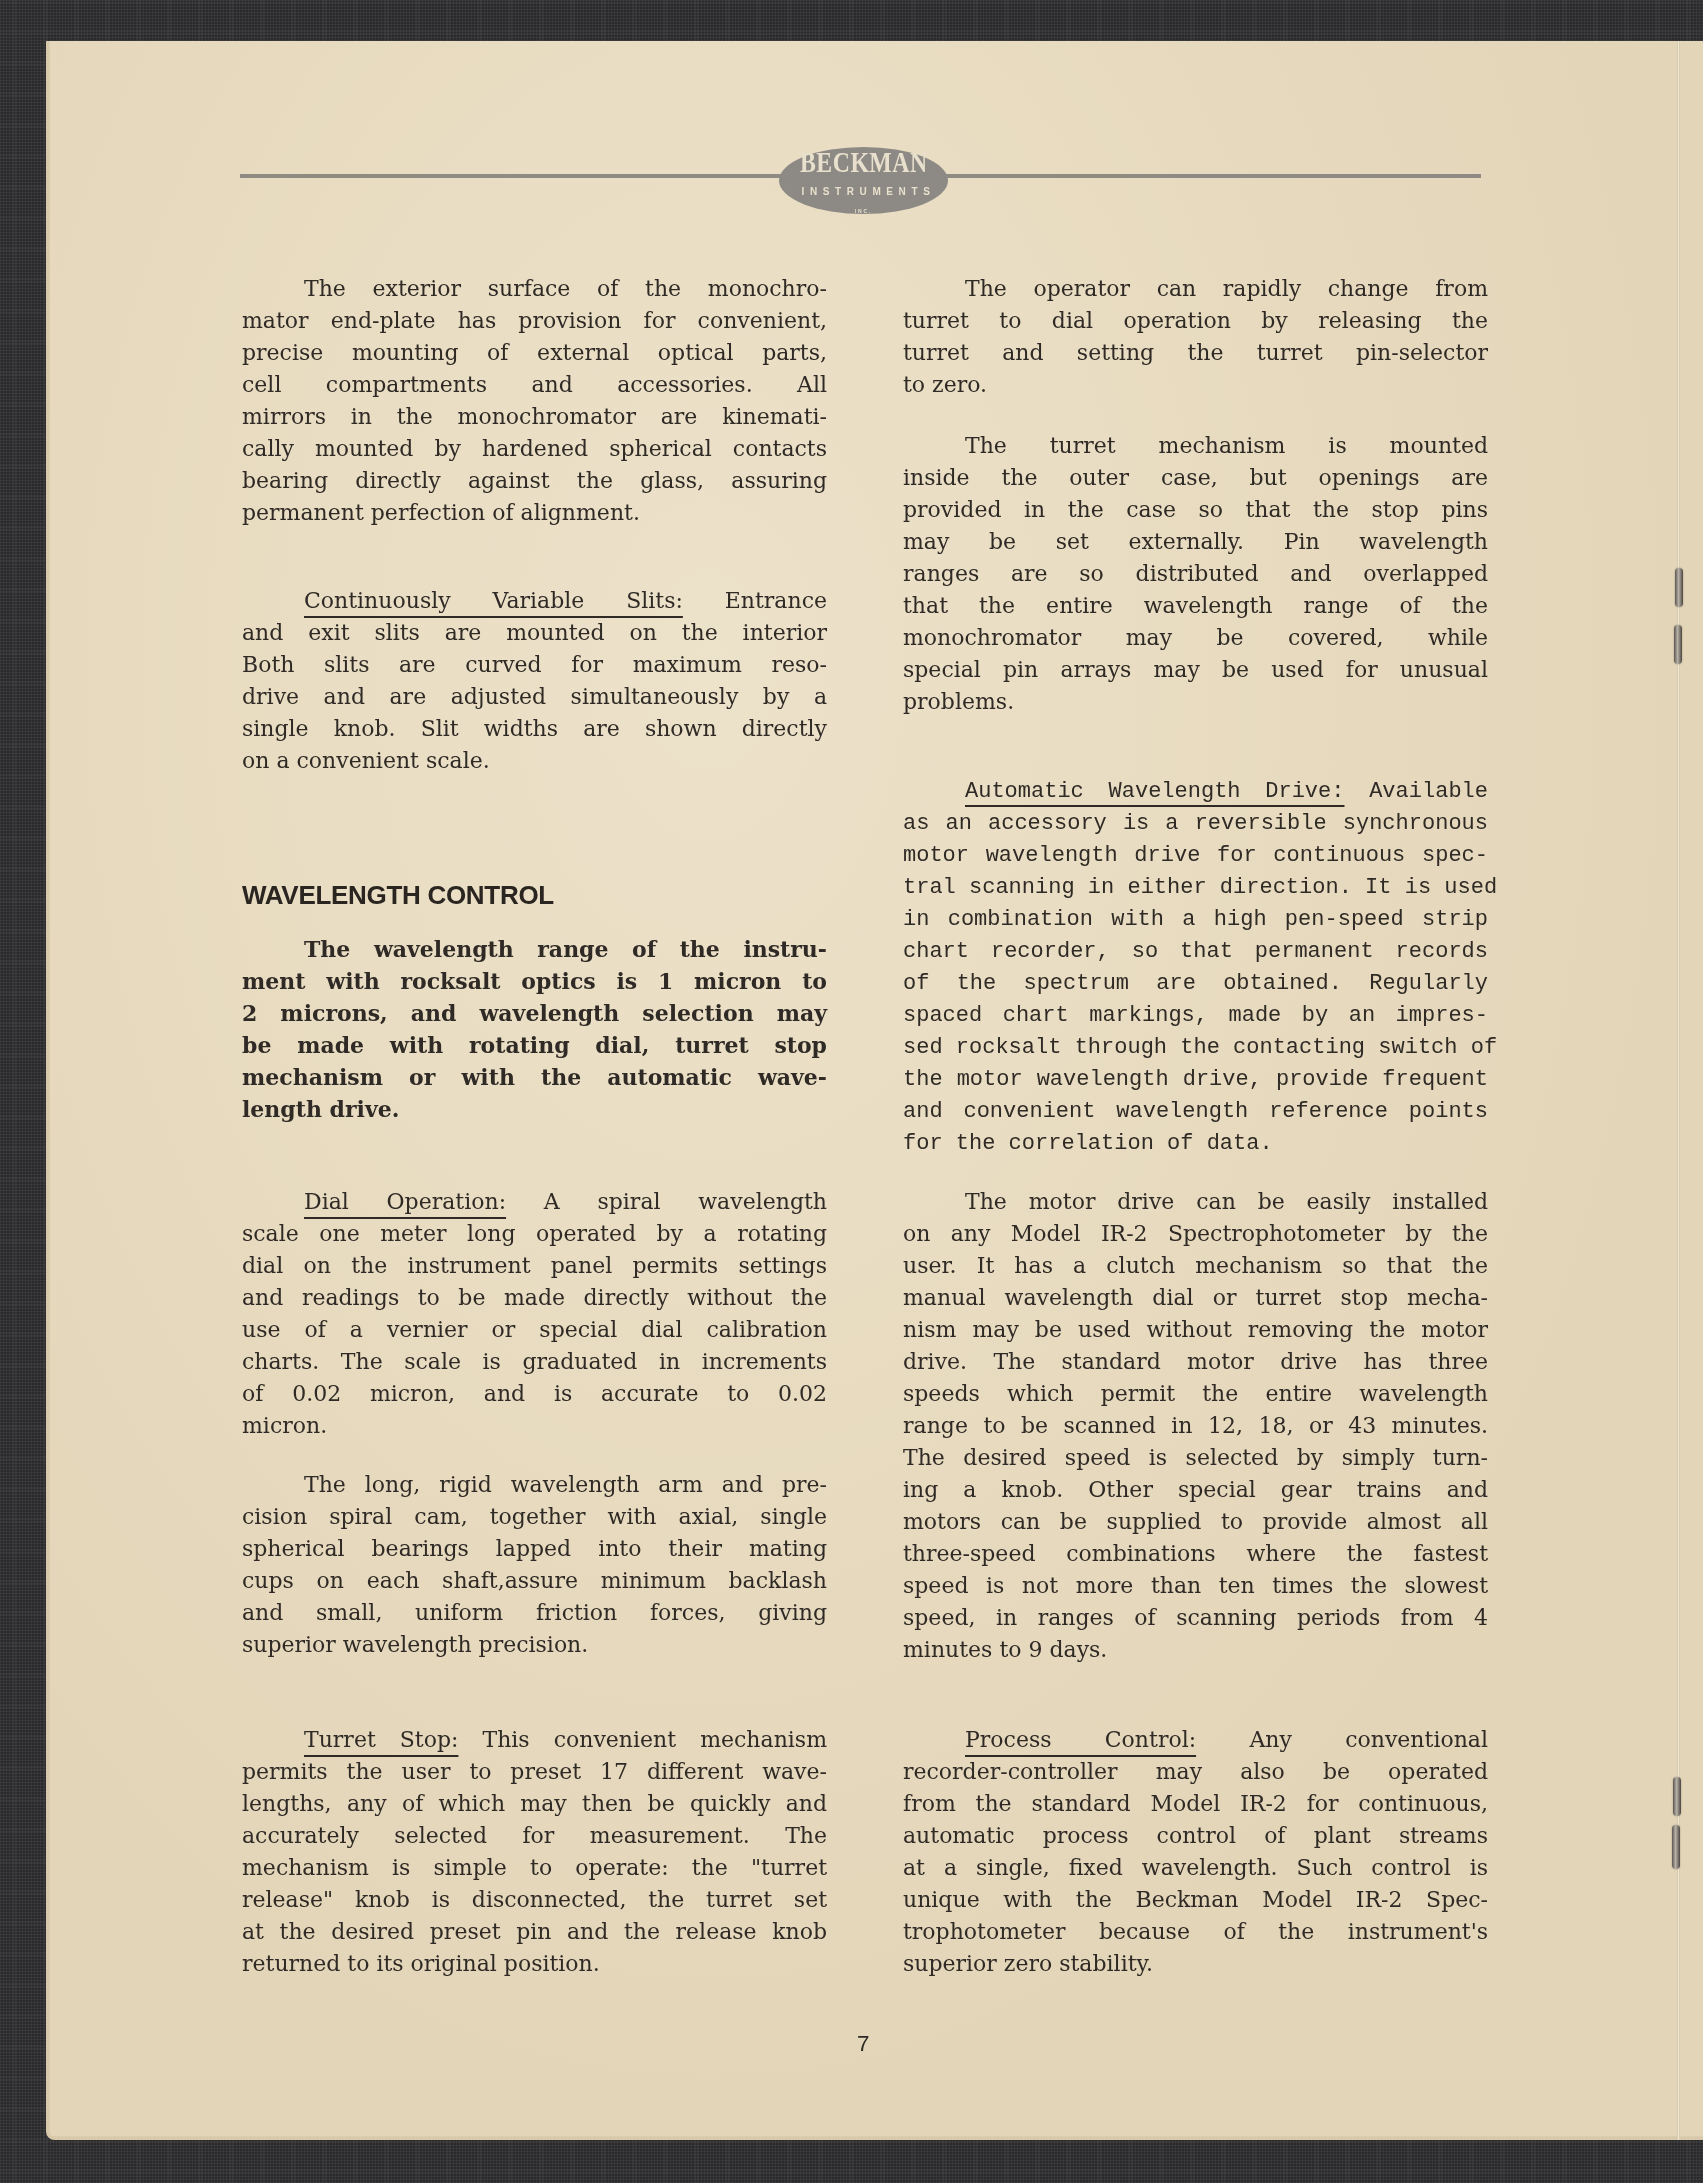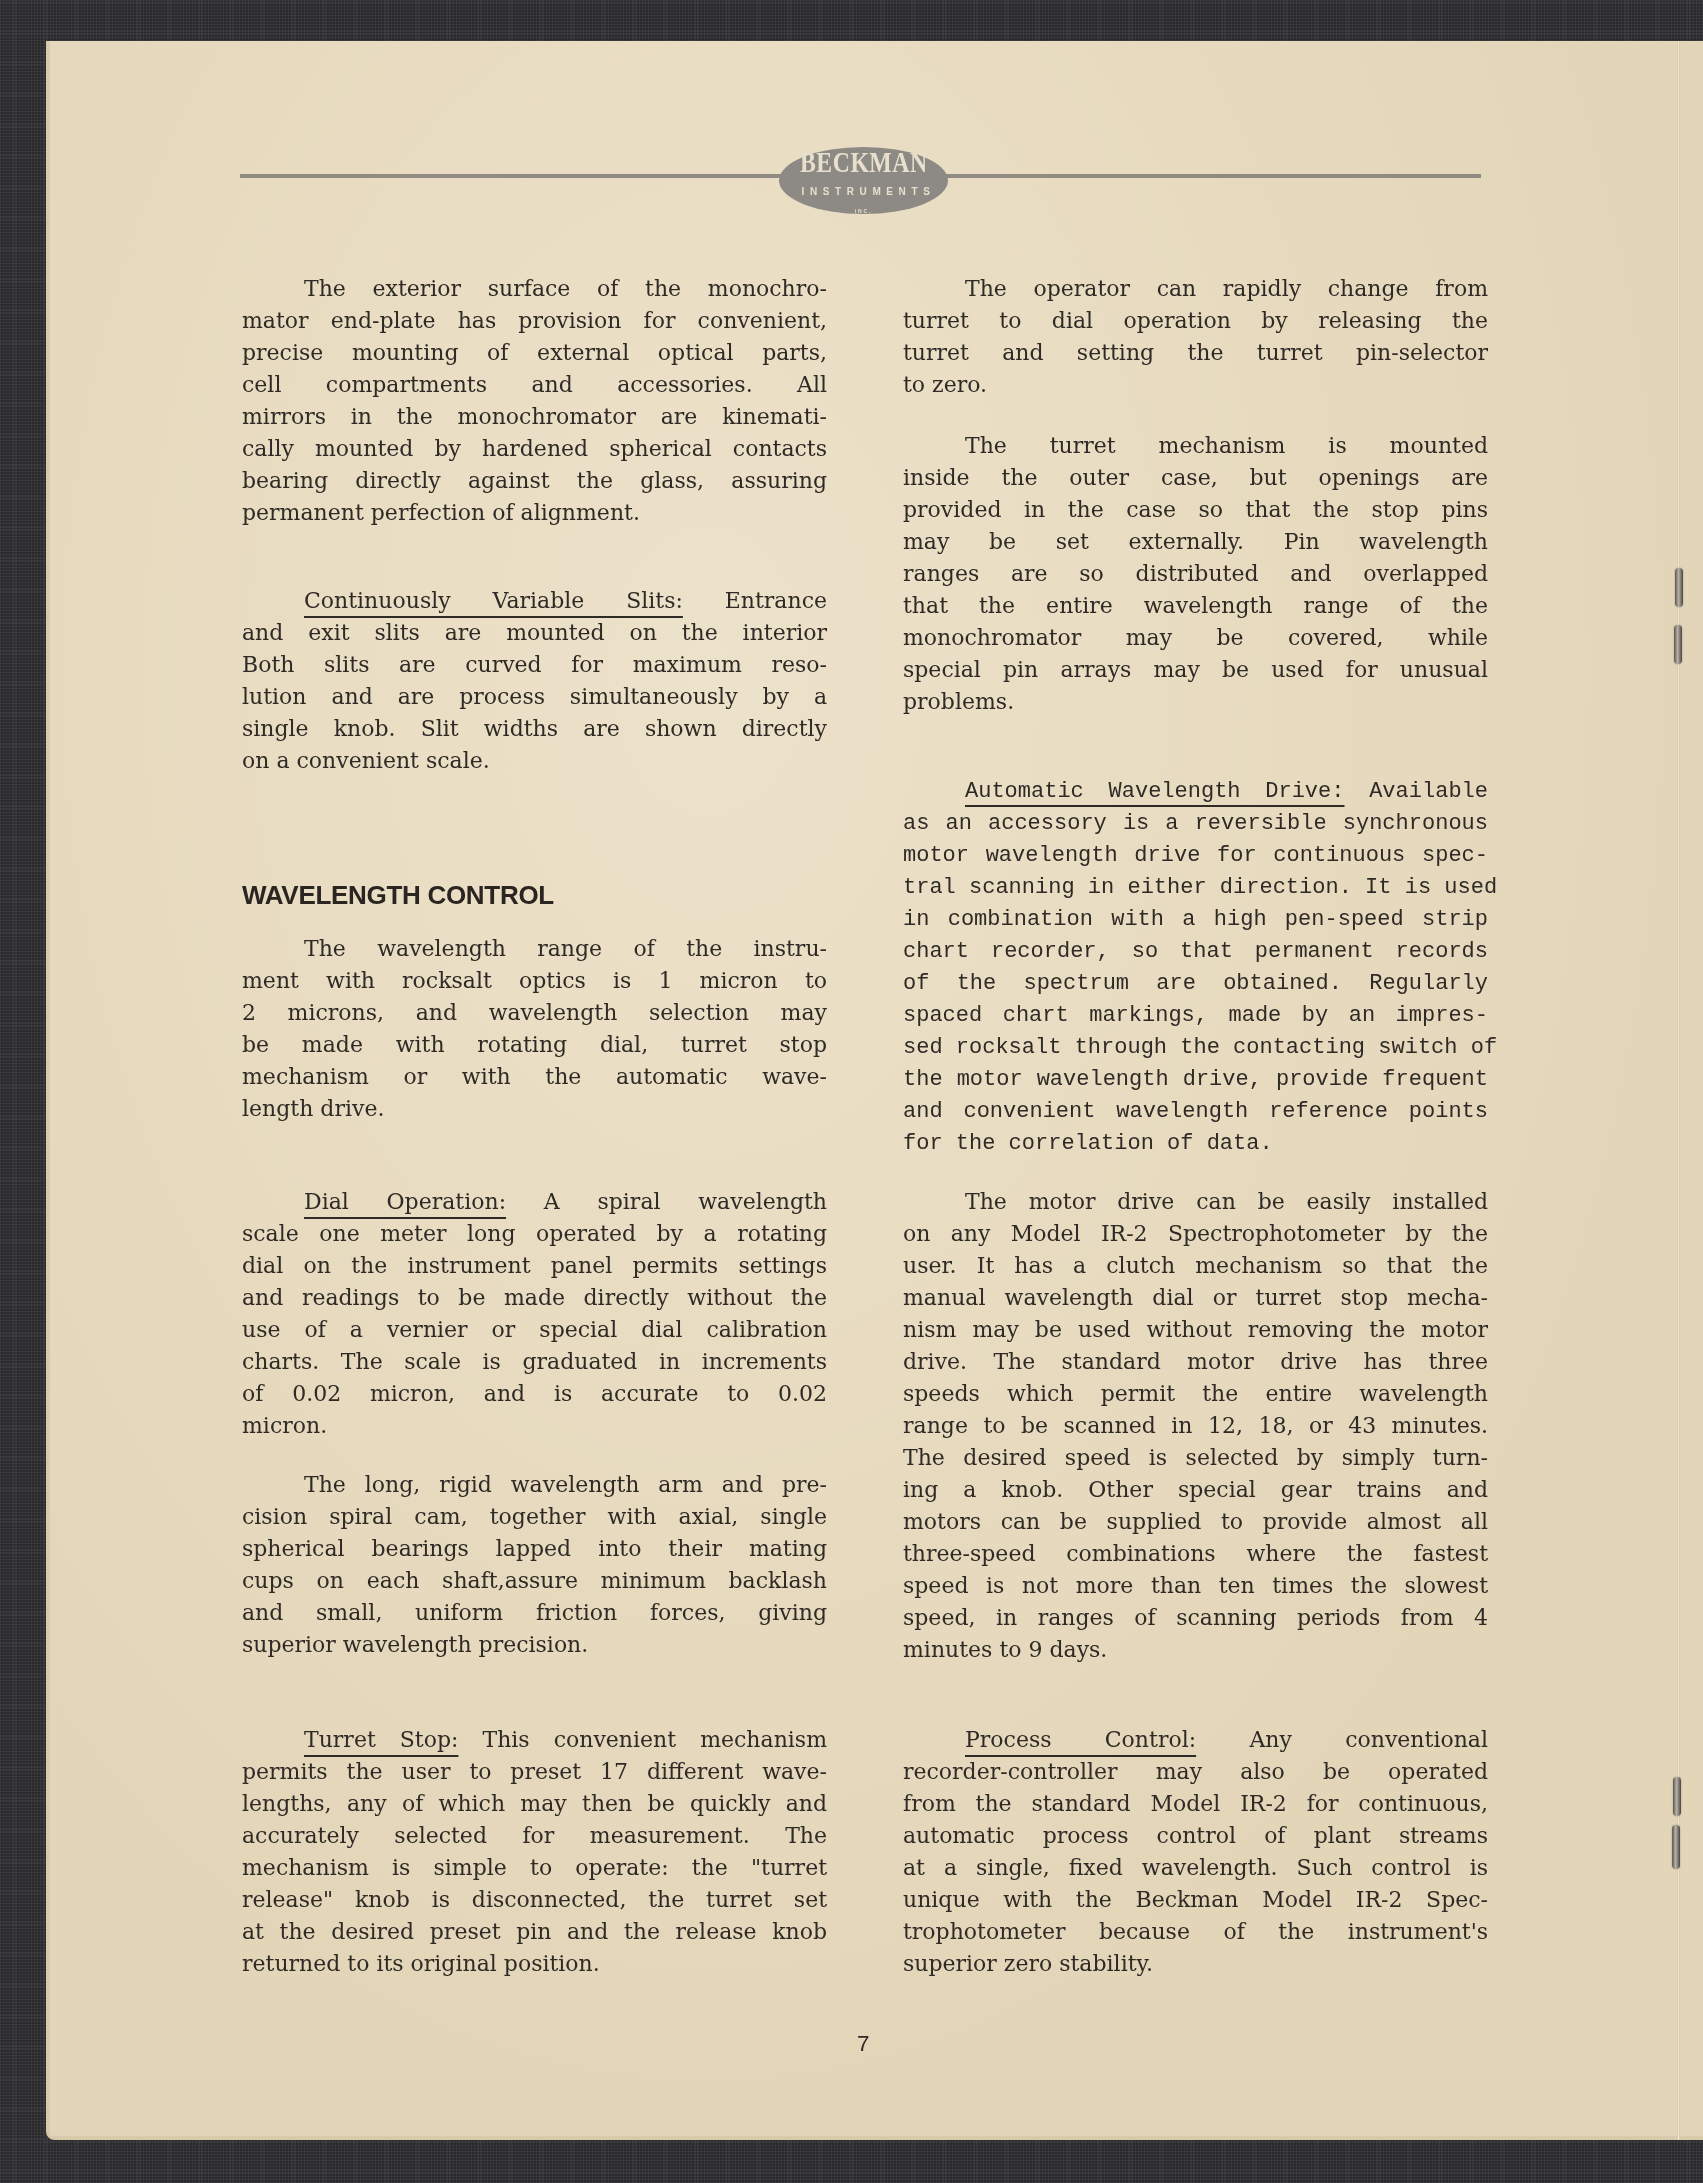--- a/index.html
+++ b/index.html
@@ -102,26 +102,26 @@
       <span class="line"><span>cell compartments and accessories.  All</span></span>
       <span class="line"><span>mirrors in the monochromator are kinemati-</span></span>
       <span class="line"><span>cally mounted by hardened spherical contacts</span></span>
       <span class="line"><span>bearing directly against the glass, assuring</span></span>
       <span class="line last"><span>permanent perfection of alignment.</span></span>
     </div>
   <div class="para" style="top:585px;">
       <span class="line first"><span class="runin">Continuously Variable Slits:</span><span> Entrance</span></span>
       <span class="line"><span>and exit slits are mounted on the interior</span></span>
       <span class="line"><span>Both slits are curved for maximum reso-</span></span>
-      <span class="line"><span>lution and are process simultaneously by a</span></span>
+      <span class="line"><span>drive and are adjusted simultaneously by a</span></span>
       <span class="line"><span>single knob.  Slit widths are shown directly</span></span>
       <span class="line last"><span>on a convenient scale.</span></span>
     </div>
   <h2 class="section-heading" style="top:879px;">WAVELENGTH CONTROL</h2>
-  <div class="para" style="top:933px;">
+  <div class="para" style="top:933px;font-weight:bold;">
       <span class="line first"><span>The wavelength range of the instru-</span></span>
       <span class="line"><span>ment with rocksalt optics is 1 micron to</span></span>
       <span class="line"><span>2 microns, and wavelength selection may</span></span>
       <span class="line"><span>be made with rotating dial, turret stop</span></span>
       <span class="line"><span>mechanism or with the automatic wave-</span></span>
       <span class="line last"><span>length drive.</span></span>
     </div>
   <div class="para" style="top:1186px;">
       <span class="line first"><span class="runin">Dial Operation:</span><span>  A spiral wavelength</span></span>
       <span class="line"><span>scale one meter long operated by a rotating</span></span>

